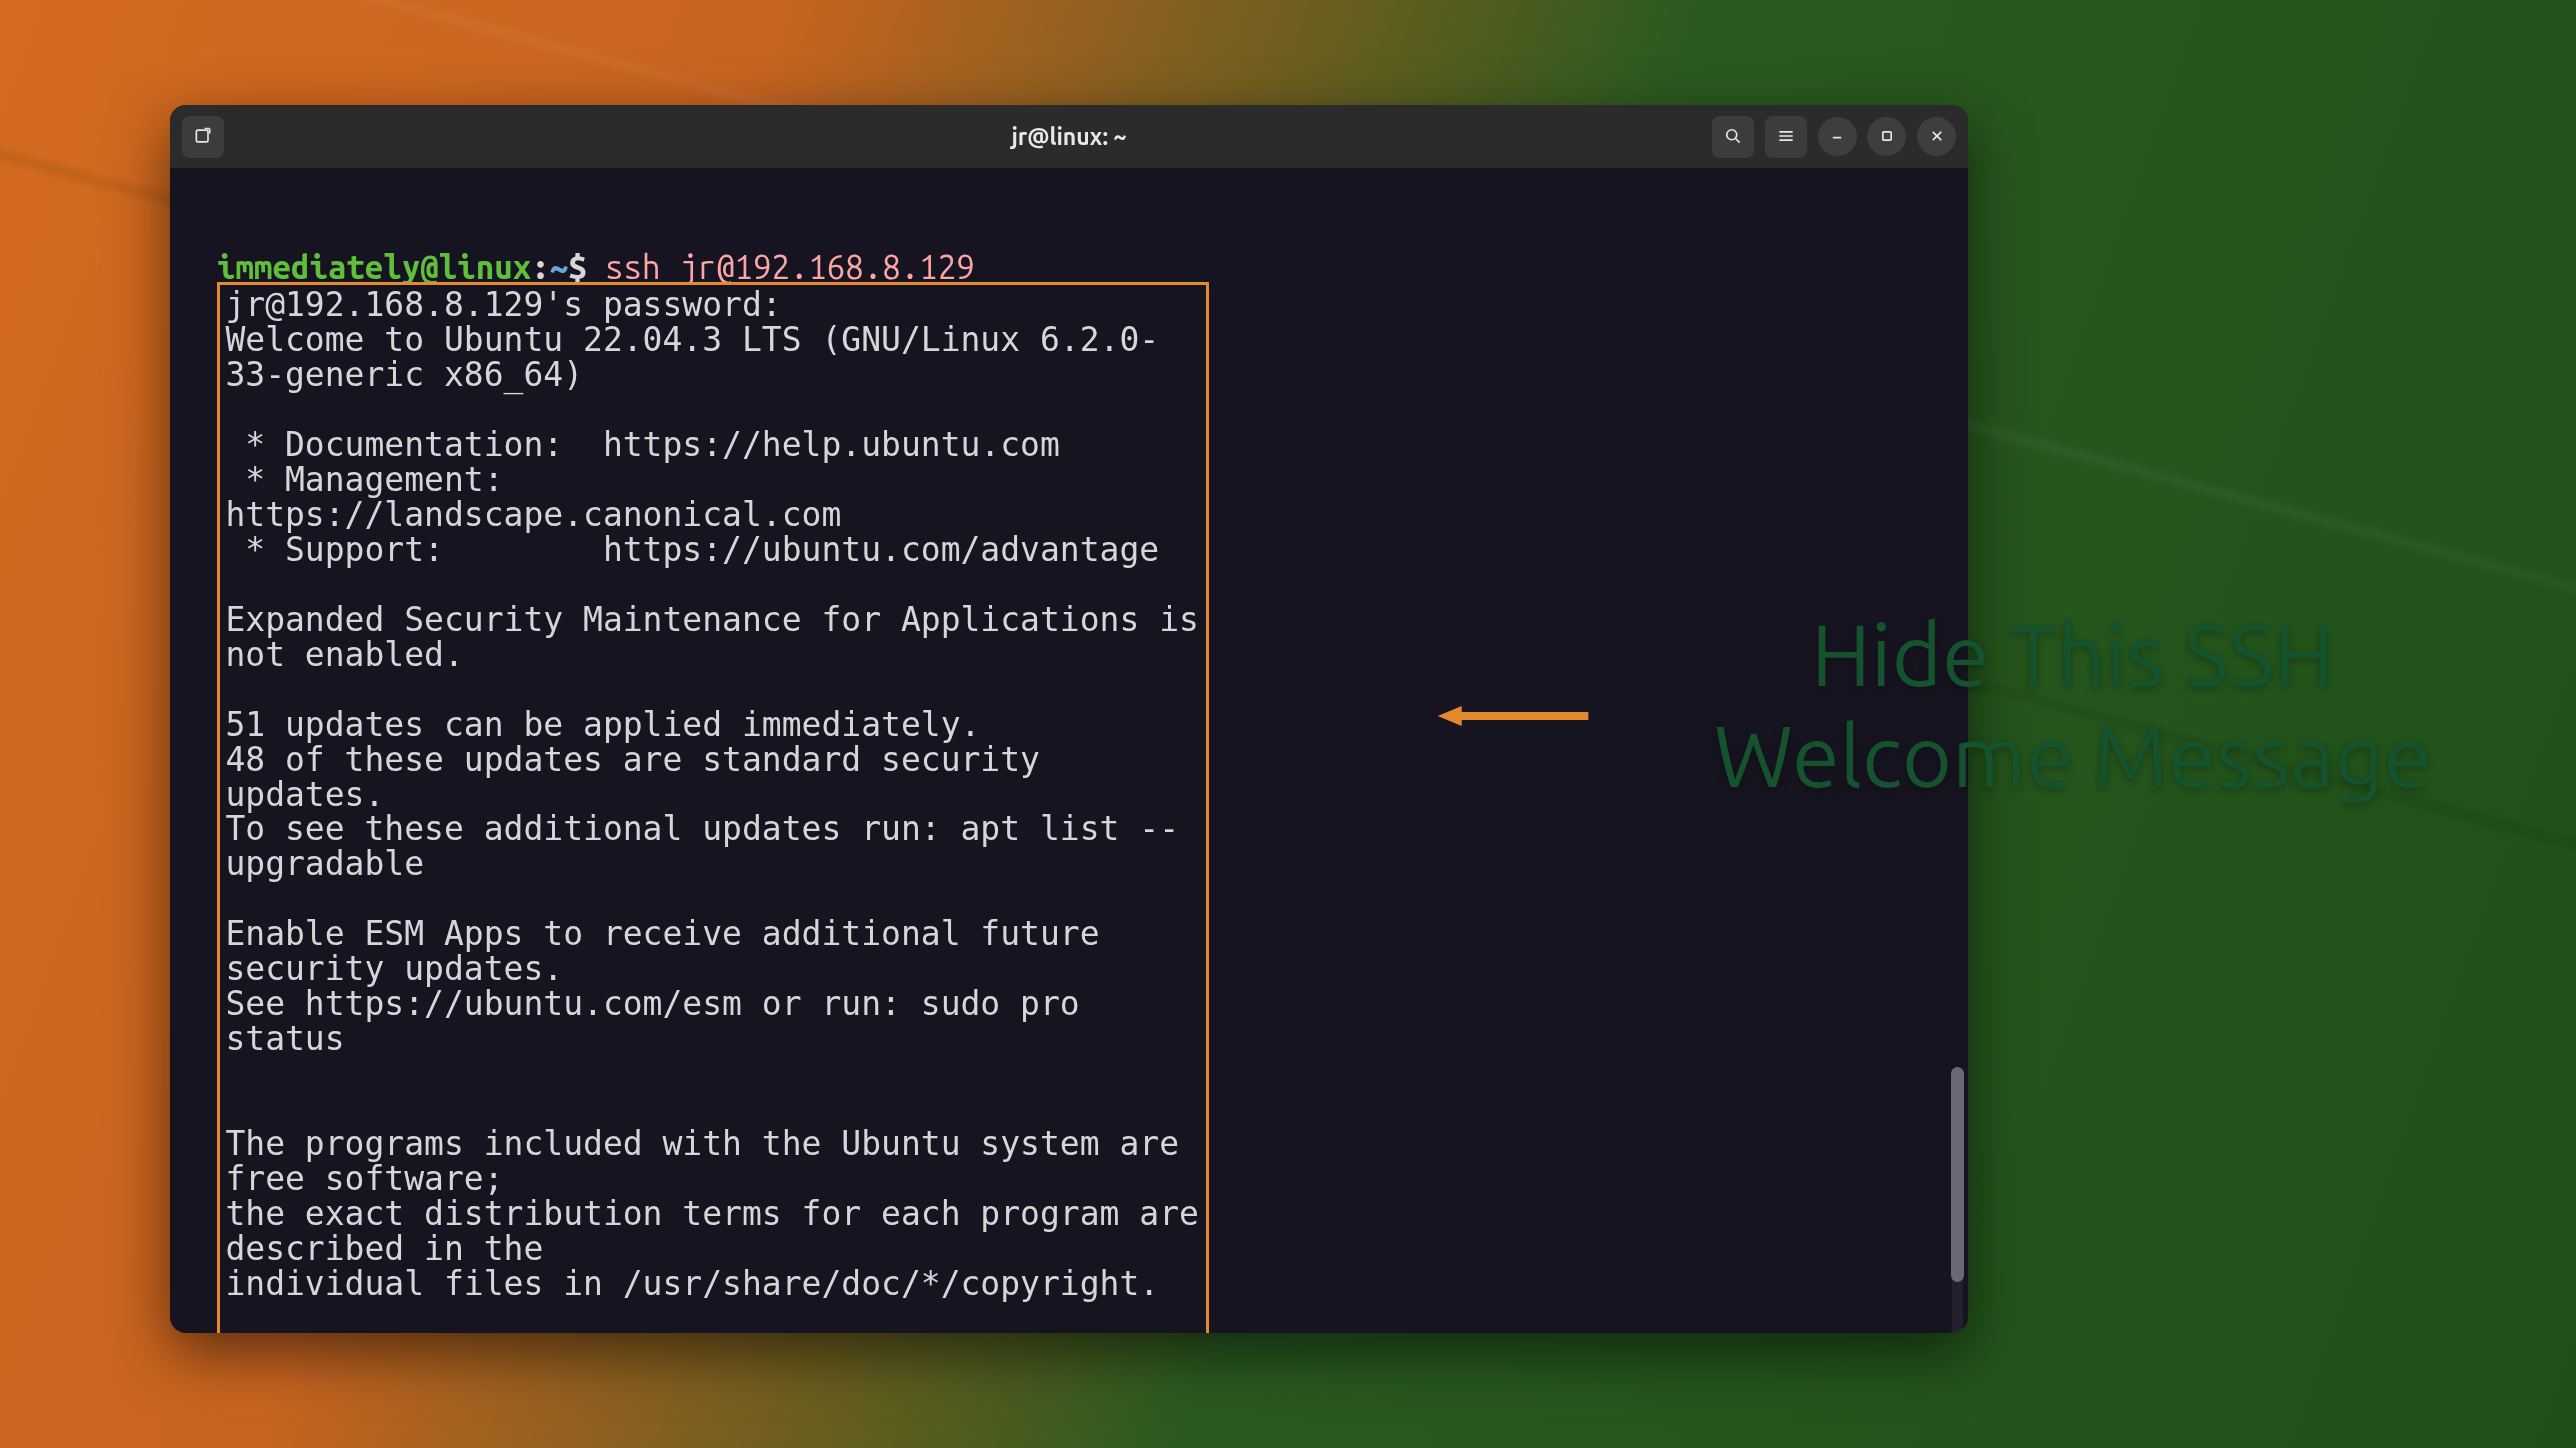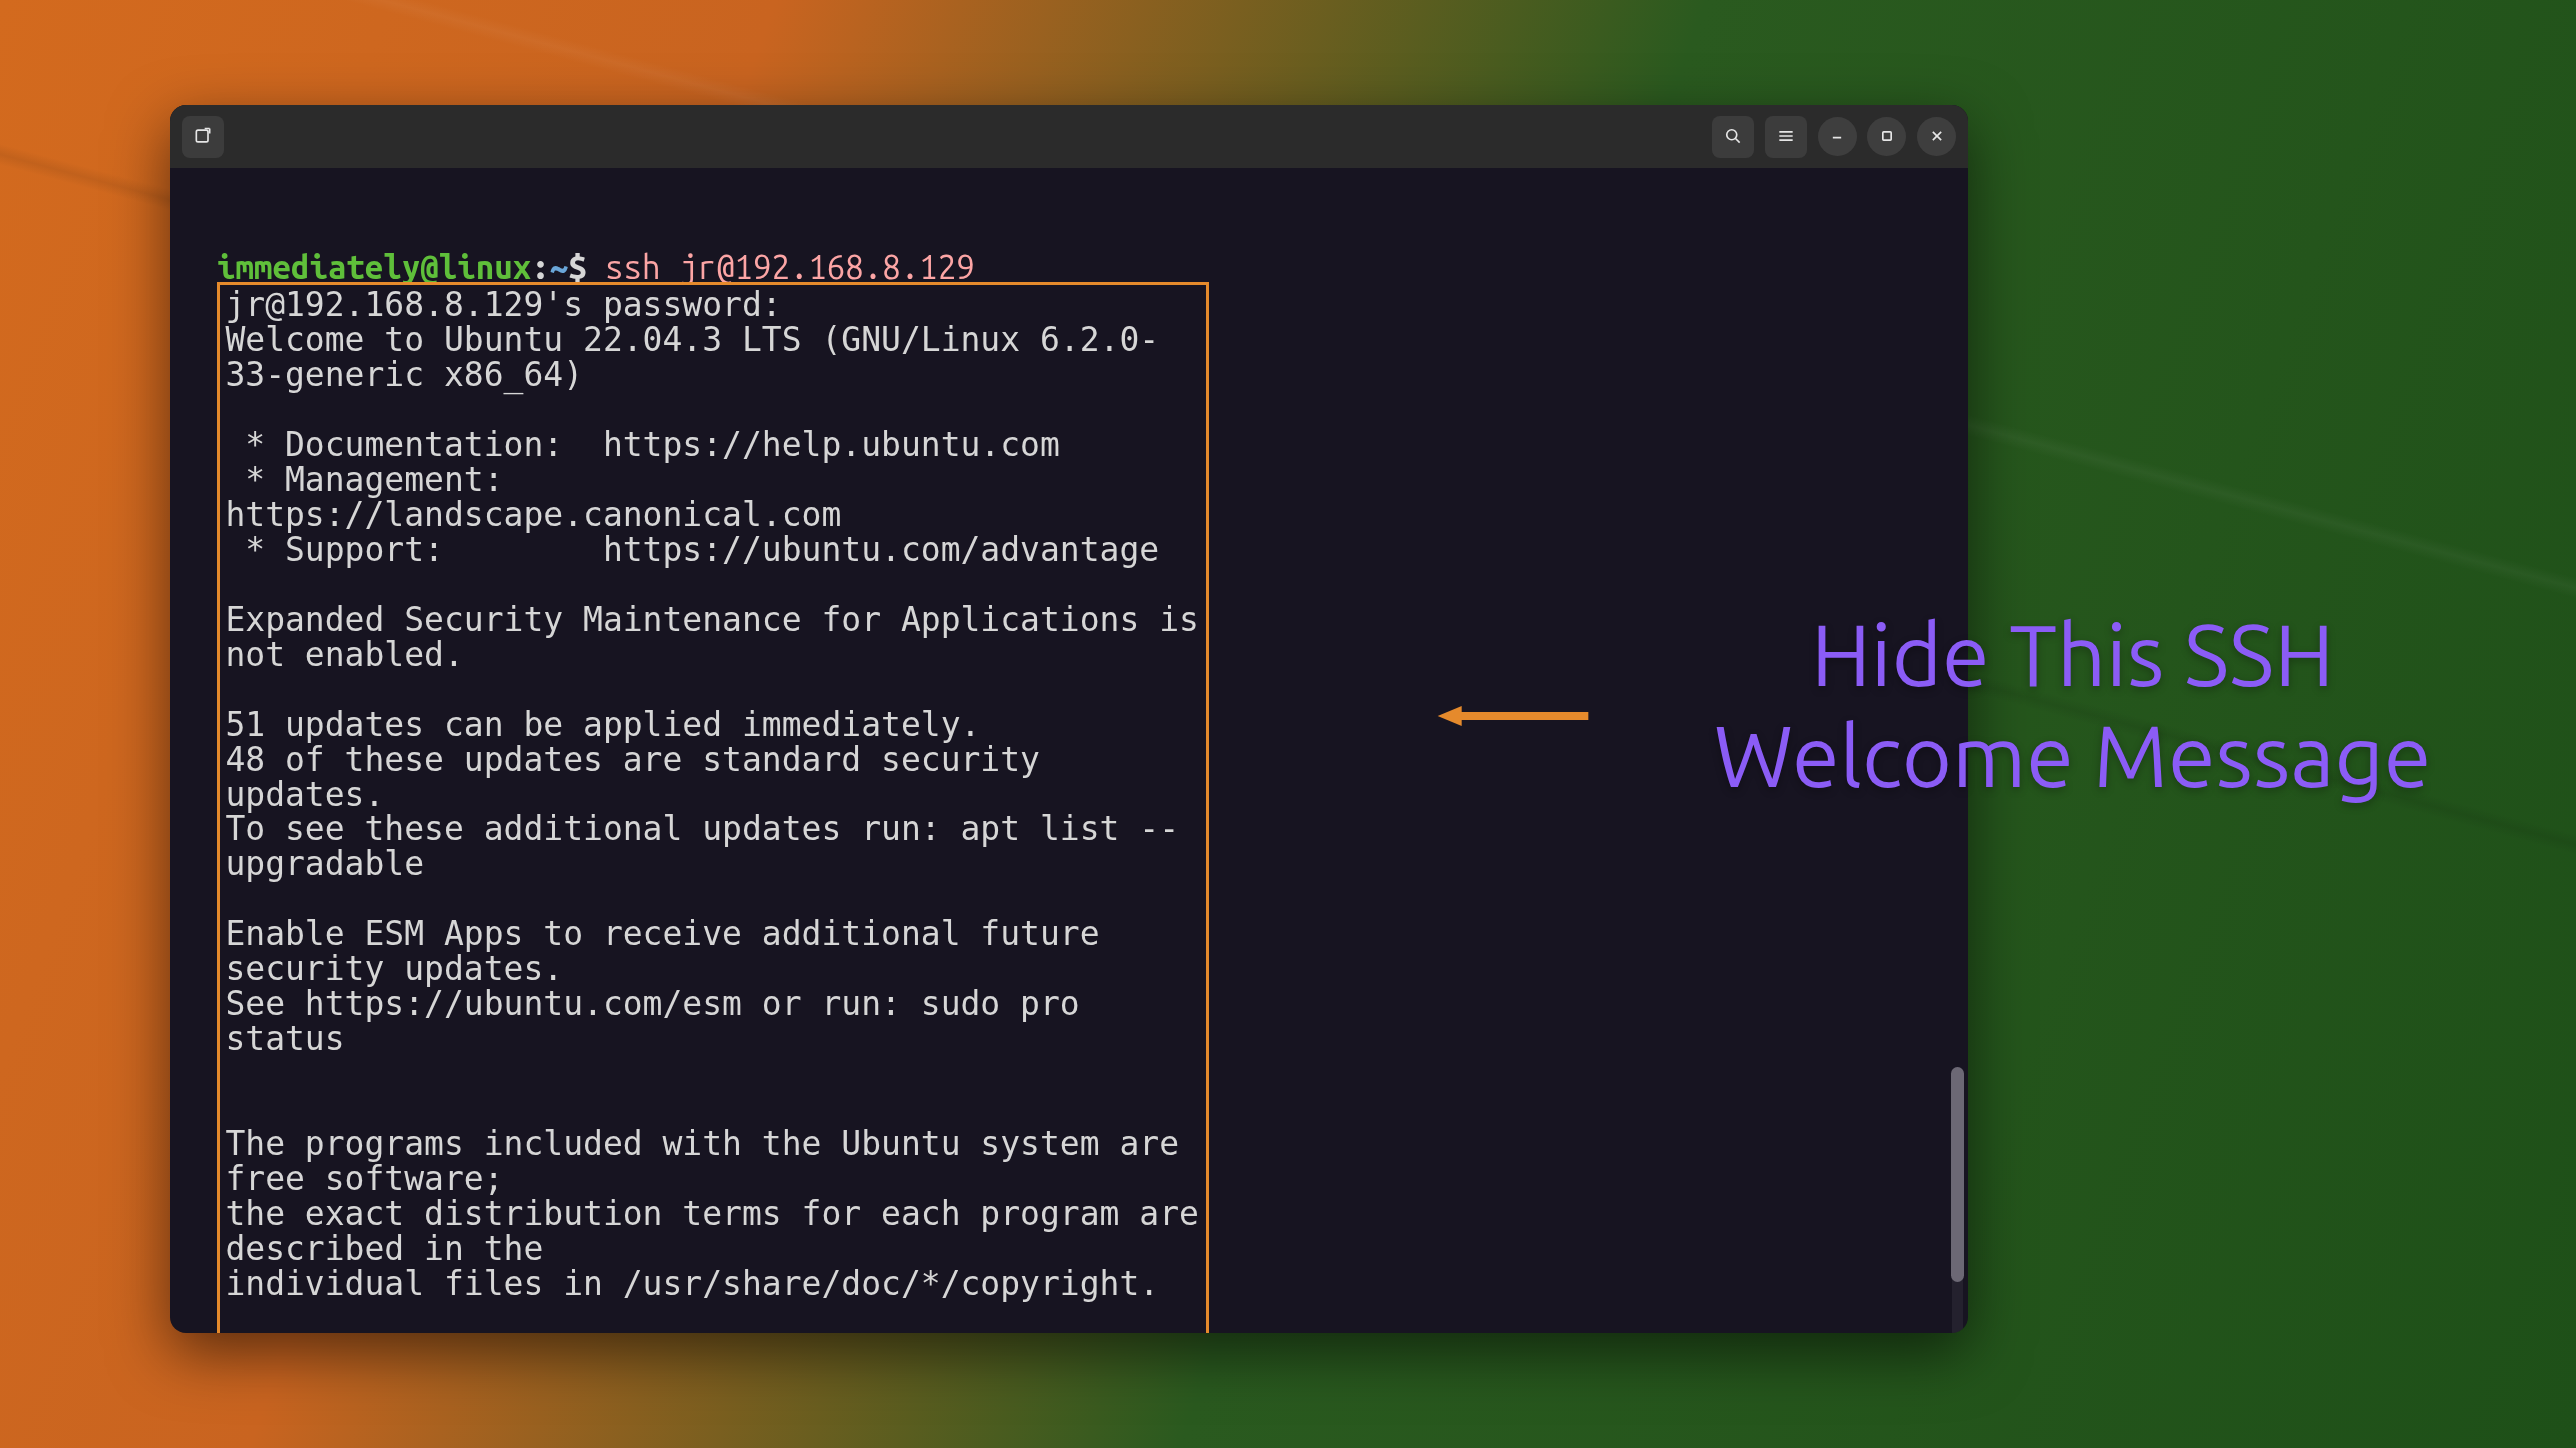--- a/index.html
+++ b/index.html
@@ -126,21 +126,21 @@
     width: 13.4px;
     height: 215px;
     background: #6c6875;
     border-radius: 6.7px;
   }
 
   .caption {
     position: absolute;
     right: 27px;
     top: 604px;
-    color: #8b5cf6;
+    color: #14532d;
     font-size: 86px;
     line-height: 1.18;
     font-weight: 400;
     text-align: center;
     width: 953px;
     text-shadow: 0 2.7px 8px rgba(0,0,0,0.3);
   }
 
   .arrow-annot {
     position: absolute;
@@ -165,20 +165,21 @@
         <span>
           <svg viewBox="0 0 24 24">
               <rect x="4" y="5" width="14" height="14" rx="2"></rect>
               <line x1="14" y1="3" x2="20" y2="3"></line>
               <line x1="20" y1="3" x2="20" y2="9"></line>
             </svg>
         </span>
       </div>
     </div>
 
+    <div class="titlebar-title">jr@linux: ~</div>
 
     <div class="titlebar-right">
       <div class="icon-button">
         <span>
           <svg viewBox="0 0 24 24">
               <circle cx="10.5" cy="10.5" r="6"></circle>
               <line x1="15" y1="15" x2="20" y2="20"></line>
             </svg>
         </span>
       </div>

